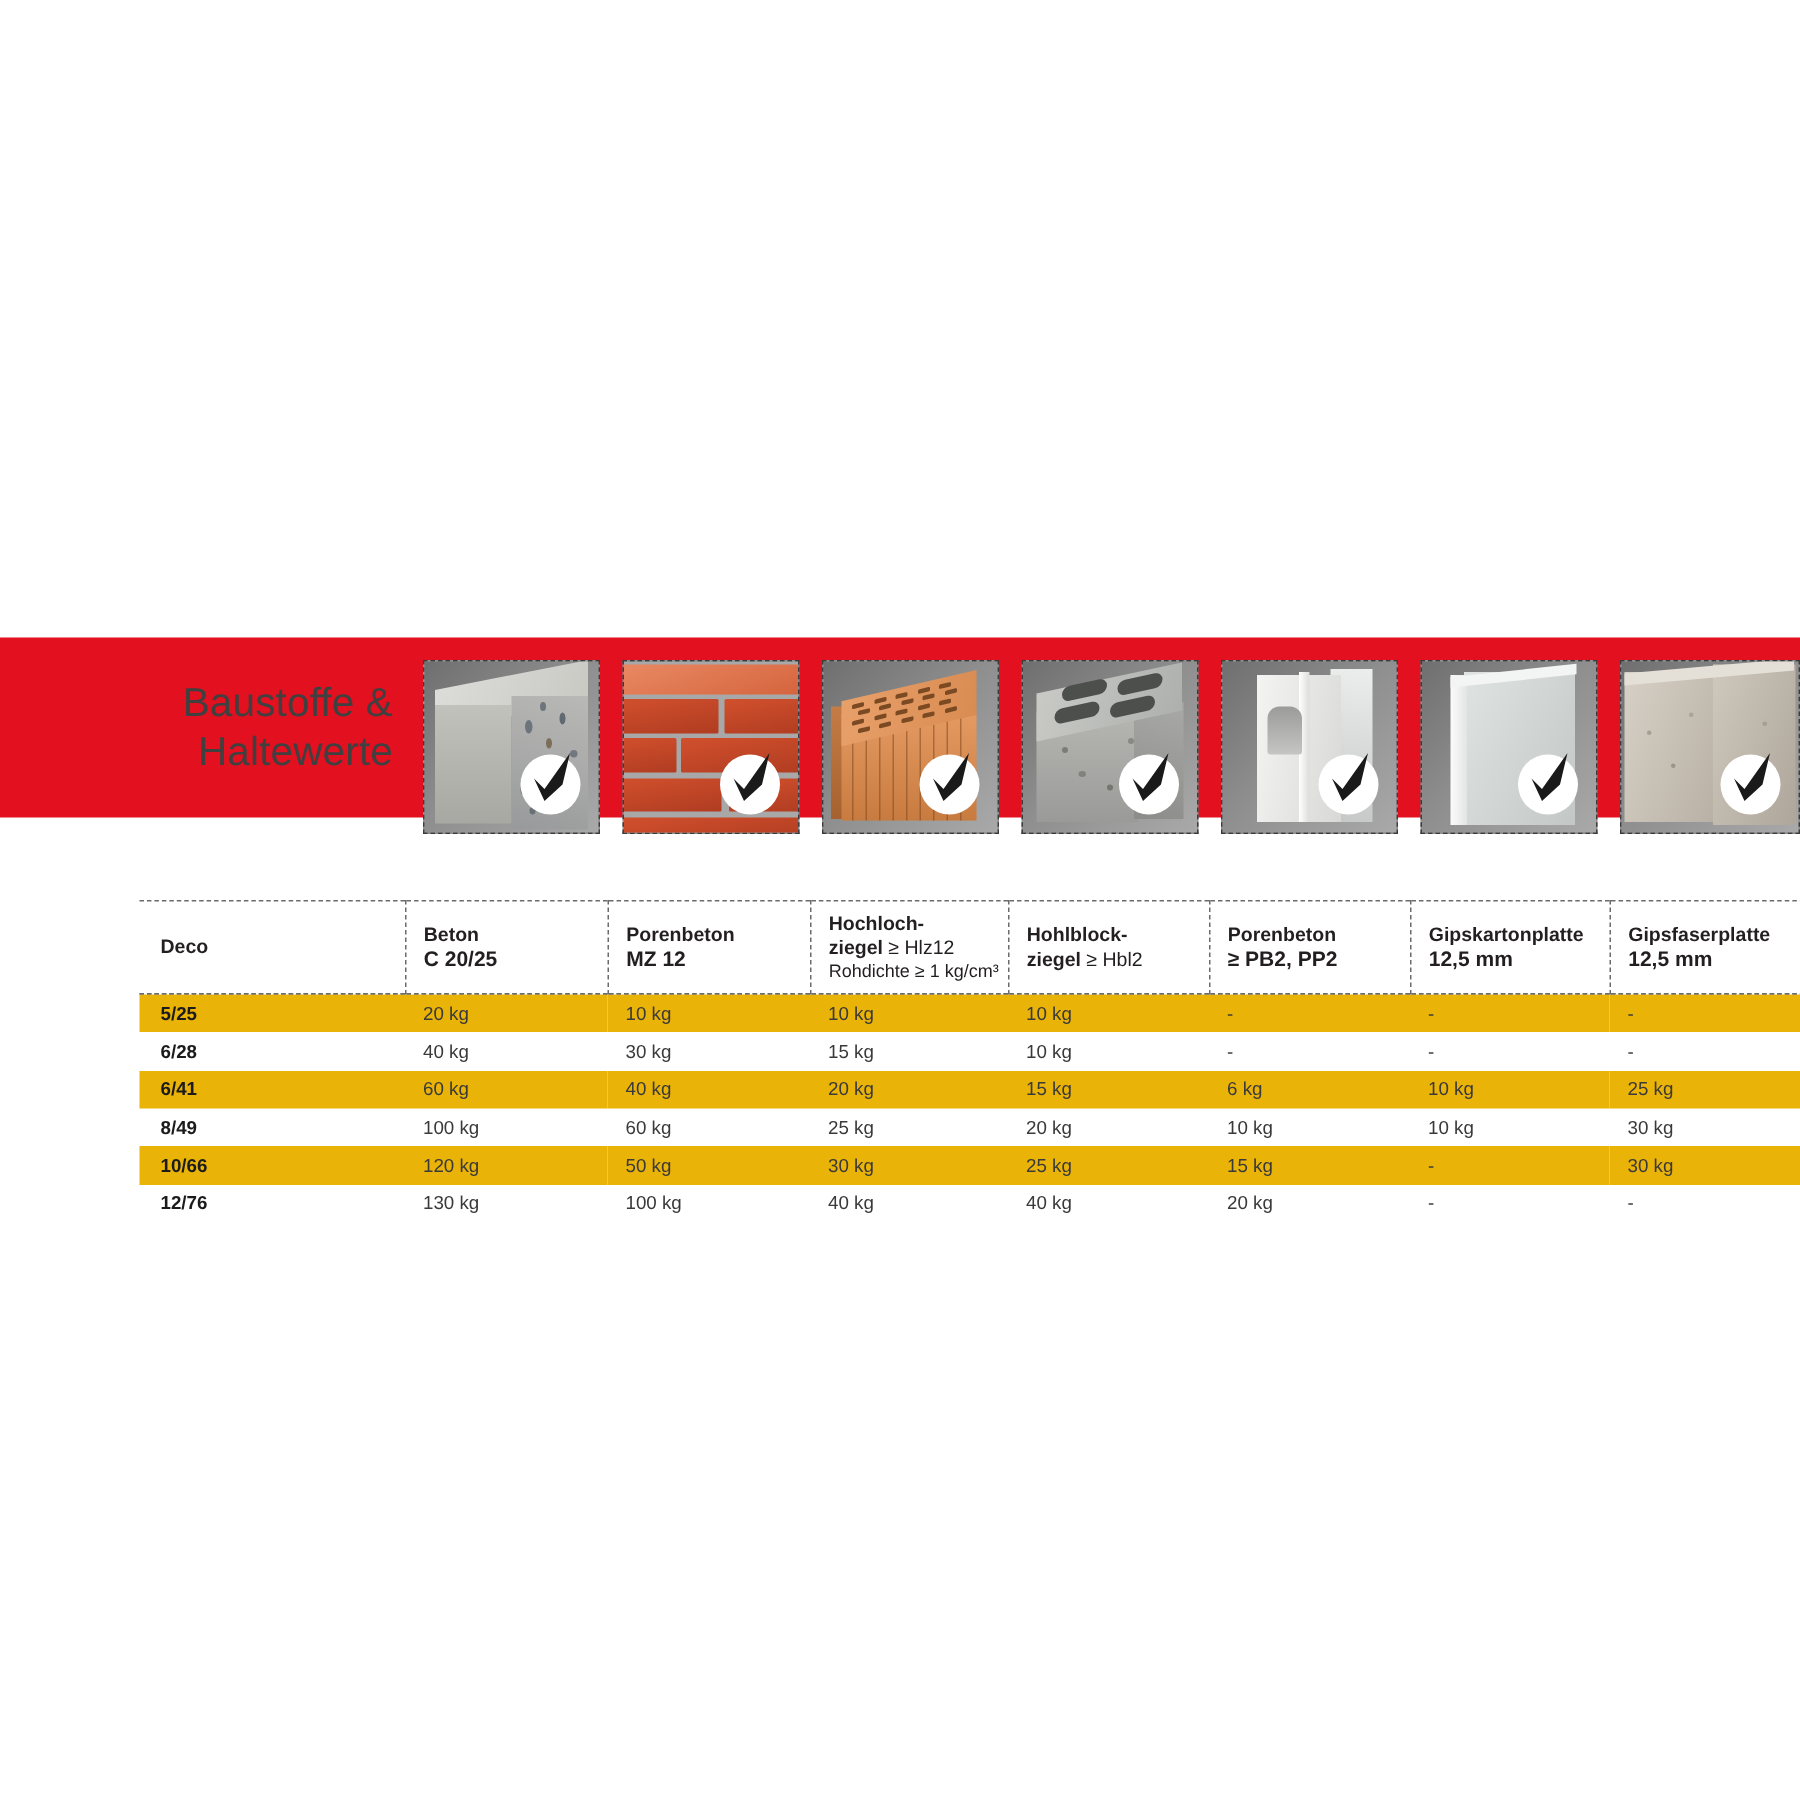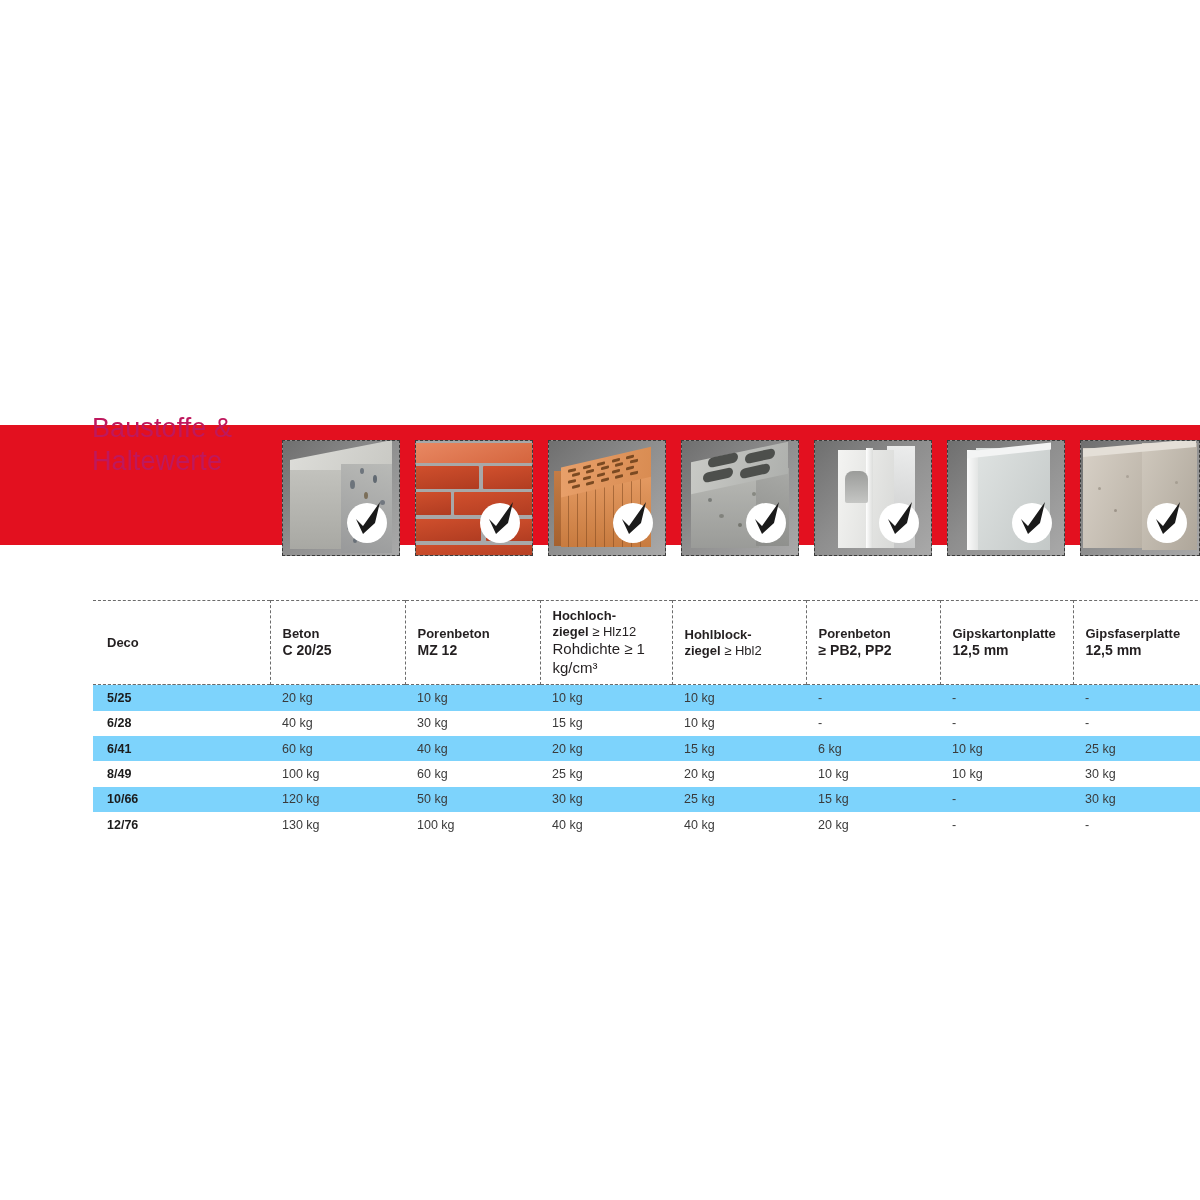--- a/index.html
+++ b/index.html
@@ -15,28 +15,28 @@
 
   
   .banner{
     position:absolute;
     left:0; top:425px;
     width:1200px; height:120px;
     background:#e3101f;
   }
   .banner-title{
     position:absolute;
-    left:92px; top:412px;
+    left:92px; top:452px;
     width:170px;
-    color:#be185d;
+    color:#404040;
     font-size:27px;
     line-height:1.22;
     font-weight:400;
     letter-spacing:0.1px;
-    text-align:left;
+    text-align:right;
     white-space:pre-line;
   }
 
   
   .thumbs{
     position:absolute;
     left:282px; top:440px;
     width:918px; height:116px;
   }
   .thumb{
@@ -150,33 +150,33 @@
     font-weight:700;
     padding:7px 0 7px 12px;
     height:37px;
     border-left:1px dashed #6b6b6b;
     line-height:1.24;
   }
   table.data th.first{border-left:none;padding-left:14px;}
   th .l1{font-weight:700;font-size:13px;display:block;}
   th .l1 .reg{font-weight:400;}
   th .l2{font-weight:700;font-size:14px;display:block;}
-  th .l3{font-weight:400;font-size:15px;display:block;margin-top:0px;}
+  th .l3{font-weight:400;font-size:12px;display:block;margin-top:0px;}
 
   table.data tbody td{
     height:25.3px;
     padding:0 0 0 12px;
     font-size:12.5px;
     color:#3a3a3a;
     vertical-align:middle;
   }
   table.data tbody td.first{
     font-weight:700;color:#1b1b1b;padding-left:14px;font-size:12.5px;
   }
-  table.data tbody tr.alt td{background:#7dd3fc;}
+  table.data tbody tr.alt td{background:#eab308;}
 
   
   col.c0{width:177px;} col.c1{width:135px;} col.c2{width:135px;}
   col.c3{width:132px;} col.c4{width:134px;} col.c5{width:134px;}
   col.c6{width:133px;} col.c7{width:140px;}
 </style>
 </head>
 <body>
 
 <div class="banner"></div>

